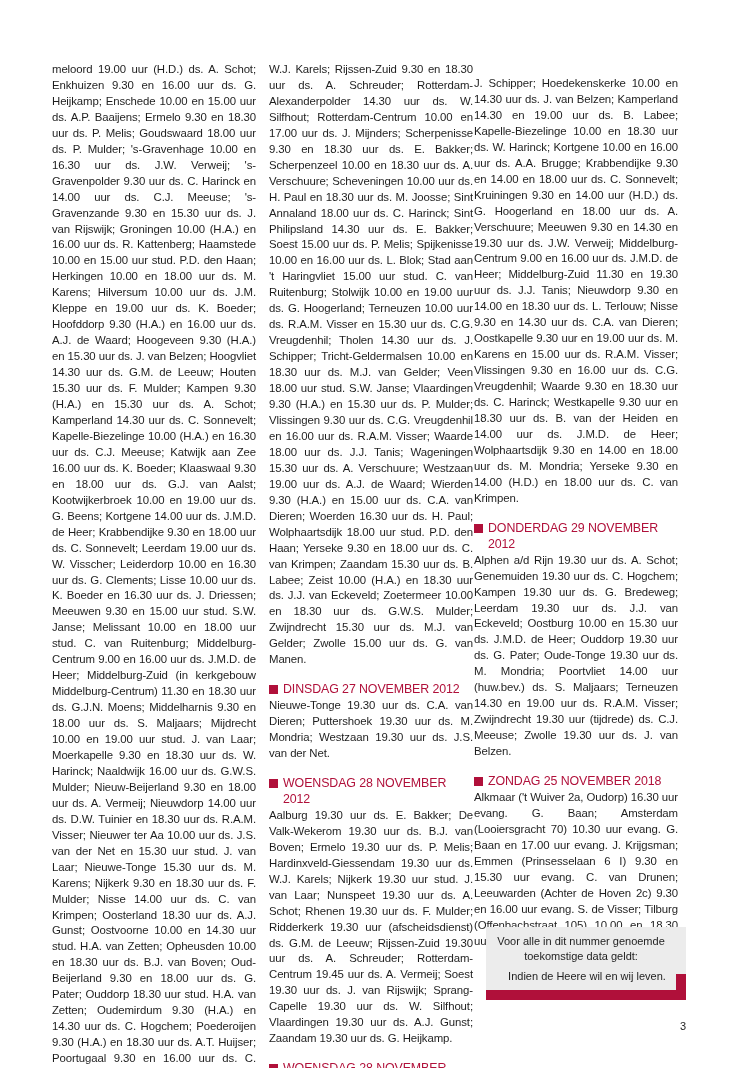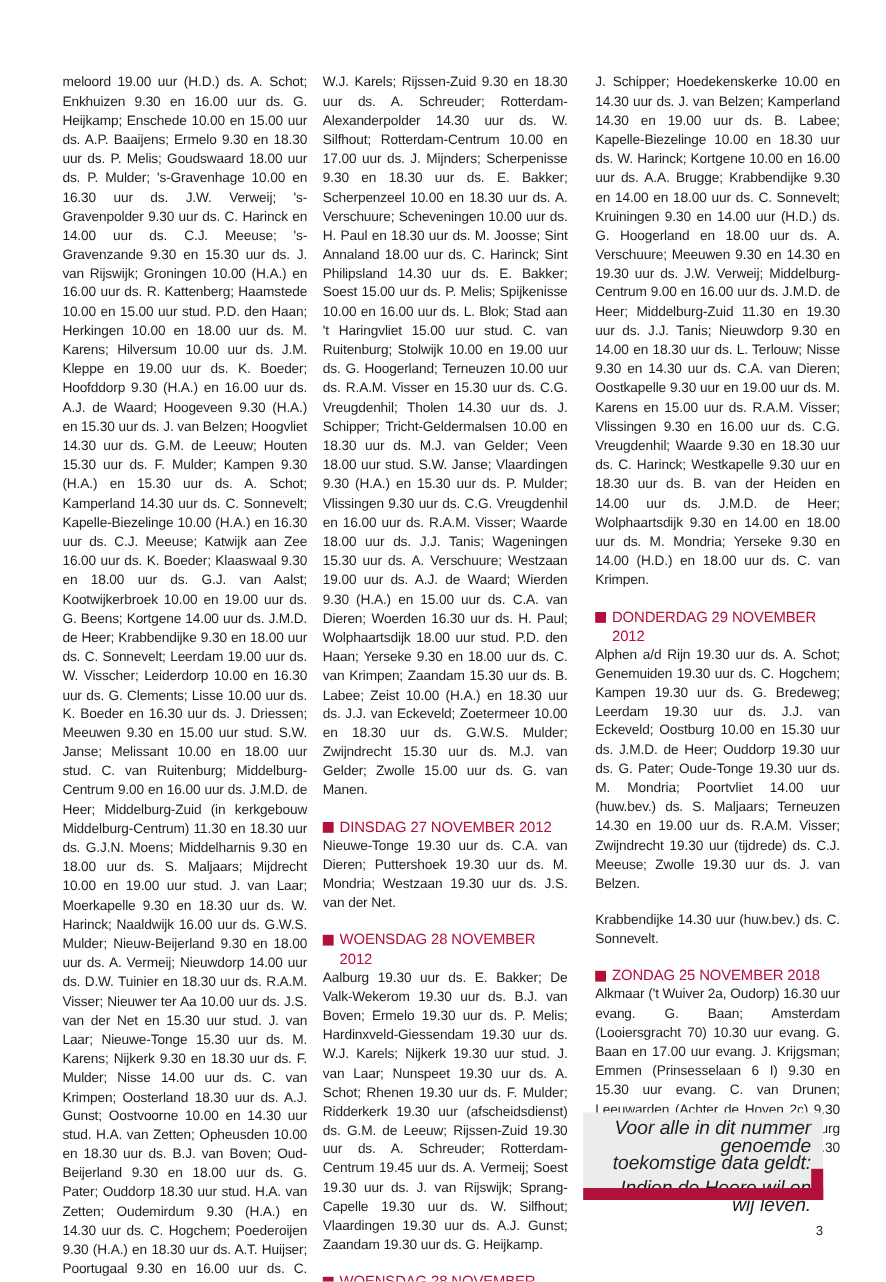--- a/index.html
+++ b/index.html
@@ -7,42 +7,42 @@
       width: 738px; height: 1068px; background: #ffffff; position: relative; overflow: hidden;
       font-family: "Liberation Sans", "DejaVu Sans", sans-serif; color: #1e1e1e;
     }
     .col {
       position: absolute; top: 62px; width: 204px;
       font-size: 11.4px; line-height: 15.95px; text-align: justify;
       hyphens: manual; letter-spacing: -0.1px;
     }
     #col1 { left: 52px; }
     #col2 { left: 269px; }
-    #col3 { left: 496px; }
+    #col3 { left: 474px; margin-top: 14px; }
     .para { margin: 0; }
     .section { margin-top: 14px; }
     .section:first-child { margin-top: 0; }
     .heading {
       color: #b0103a; font-weight: normal; font-size: 12.4px; line-height: 15.95px;
       letter-spacing: -0.1px; text-align: left; margin: 0;
       display: flex;
     }
     .heading .sq {
       display: inline-block; width: 9px; height: 9px; background: #b0103a;
       margin-top: 3px; margin-right: 5px; flex: 0 0 auto;
     }
     .heading .lines { display: block; }
     .heading .lines span { display: block; }
     .notice {
       position: absolute; left: 486px; top: 927px; width: 200px; height: 73px;
       background: #ececec;
     }
     .notice .txt {
-      position: absolute; left: 0; right: 10px; top: 7px; text-align: right;
-      font-size: 16px; line-height: 14.5px; color: #1e1e1e; font-style: italic;
+      position: absolute; left: 0; right: 10px; top: 7px; text-align: center;
+      font-size: 11px; line-height: 14.5px; color: #1e1e1e;
     }
     .notice .txt .l3 { margin-top: 6px; padding-left: 12px; }
     .notice .bar-bottom {
       position: absolute; left: 0; right: 0; bottom: 0; height: 10px; background: #b0103a;
     }
     .notice .bar-right {
       position: absolute; right: 0; bottom: 0; width: 10px; height: 26px; background: #b0103a;
     }
     .page-number {
       position: absolute; right: 52px; top: 1020px; font-size: 11px; color: #1e1e1e;
@@ -94,21 +94,20 @@
     <div class="section">
       <div class="heading">
         <span class="sq"></span>
         <span class="lines">
           <span>DONDERDAG 29 NOVEMBER 2012</span>
         </span>
       </div>
       <p class="para">Alphen a/d Rijn 19.30 uur ds. A. Schot; Genemuiden 19.30 uur ds. C. Hogchem; Kampen 19.30 uur ds. G. Bredeweg; Leerdam 19.30 uur ds. J.J. van Eckeveld; Oostburg 10.00 en 15.30 uur ds. J.M.D. de Heer; Ouddorp 19.30 uur ds. G. Pater; Oude-Tonge 19.30 uur ds. M. Mondria; Poortvliet 14.00 uur (huw.bev.) ds. S. Maljaars; Terneuzen 14.30 en 19.00 uur ds. R.A.M. Visser; Zwijndrecht 19.30 uur (tijdrede) ds. C.J. Meeuse; Zwolle 19.30 uur ds. J. van Belzen.</p>
     </div>
     <div class="section">
-      <p class="para">Krabbendijke 14.30 uur (huw.bev.) ds. C. Sonnevelt.</p>
     </div>
     <div class="section">
       <div class="heading">
         <span class="sq"></span>
         <span class="lines">
           <span>ZONDAG 25 NOVEMBER 2018</span>
         </span>
       </div>
       <p class="para">Alkmaar ('t Wuiver 2a, Oudorp) 16.30 uur evang. G. Baan; Amsterdam (Looiersgracht 70) 10.30 uur evang. G. Baan en 17.00 uur evang. J. Krijgsman; Emmen (Prinsesselaan 6 I) 9.30 en 15.30 uur evang. C. van Drunen; Leeuwarden (Achter de Hoven 2c) 9.30 en 16.00 uur evang. S. de Visser; Tilburg (Offenbachstraat 105) 10.00 en 18.30 uur evang. H.J. van den Boogaart.</p>
     </div>

